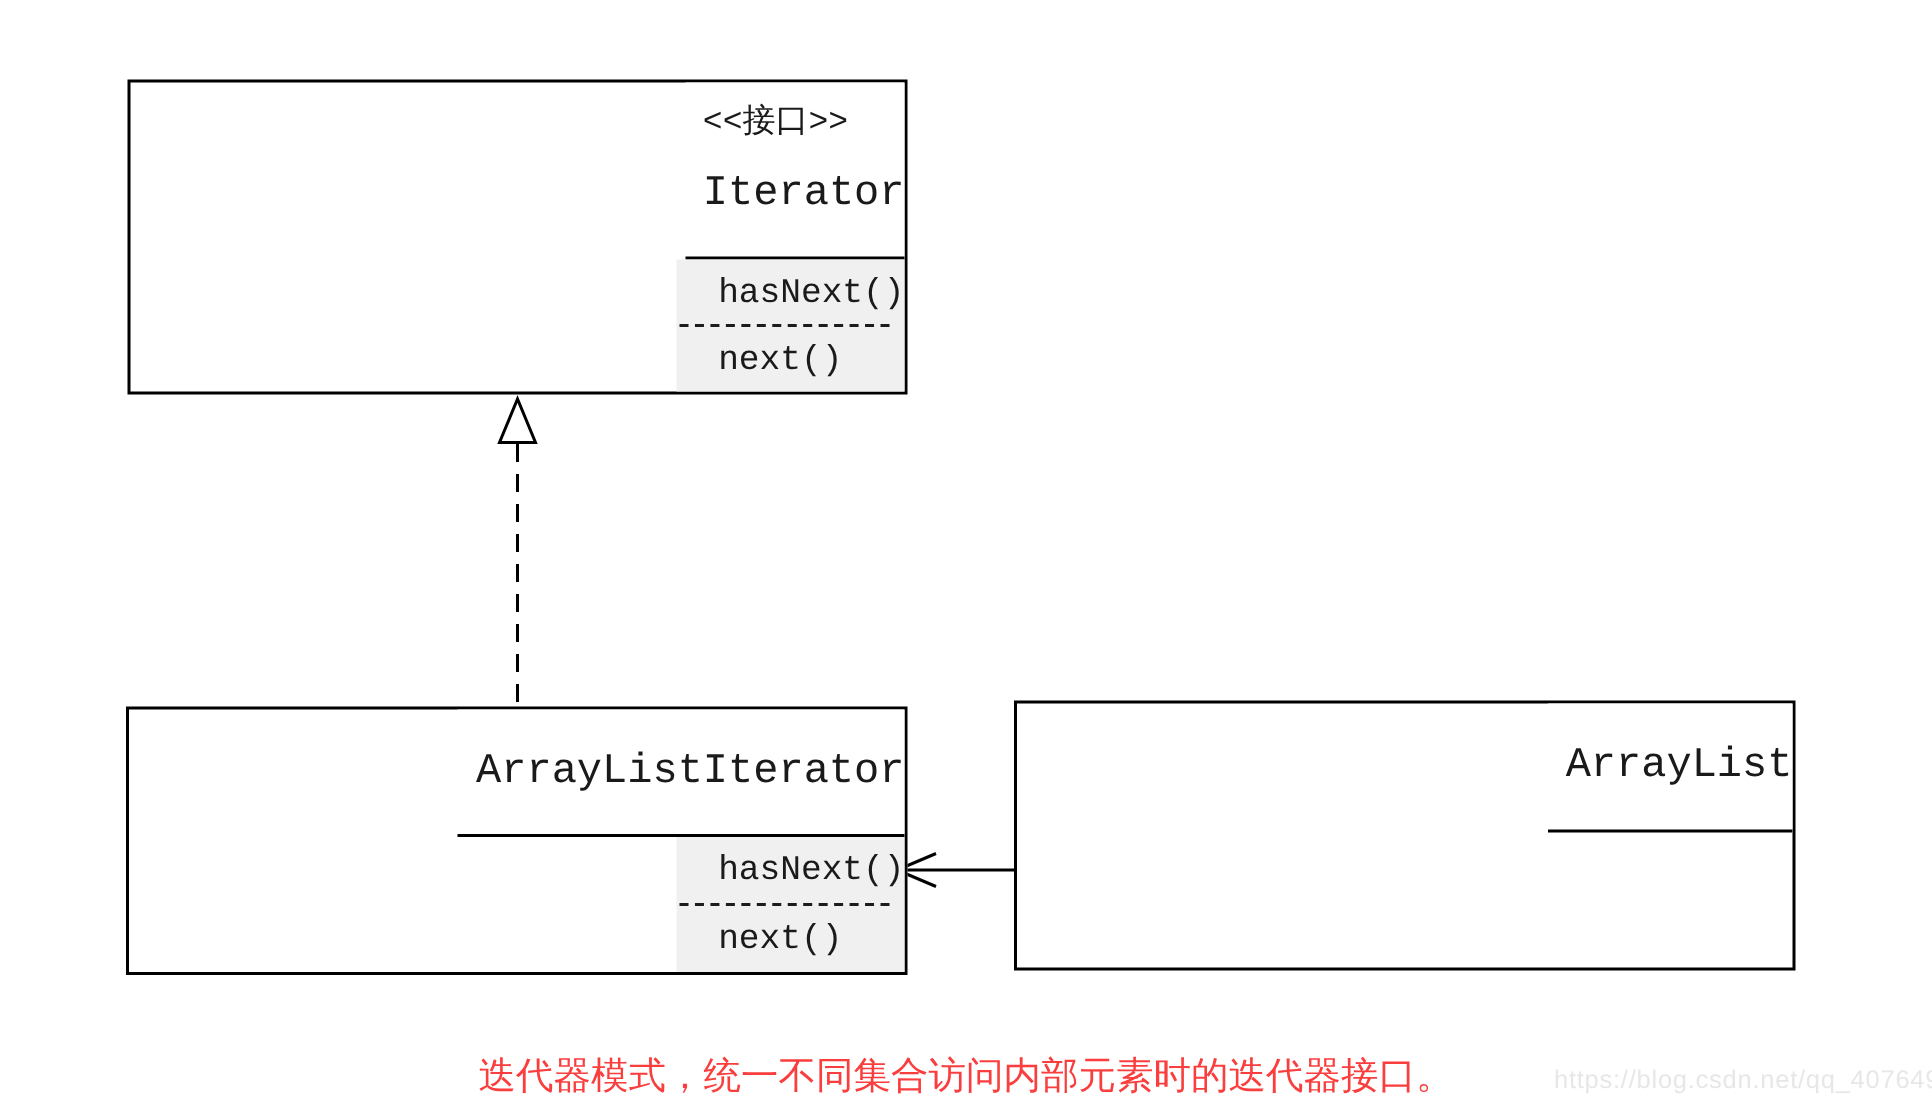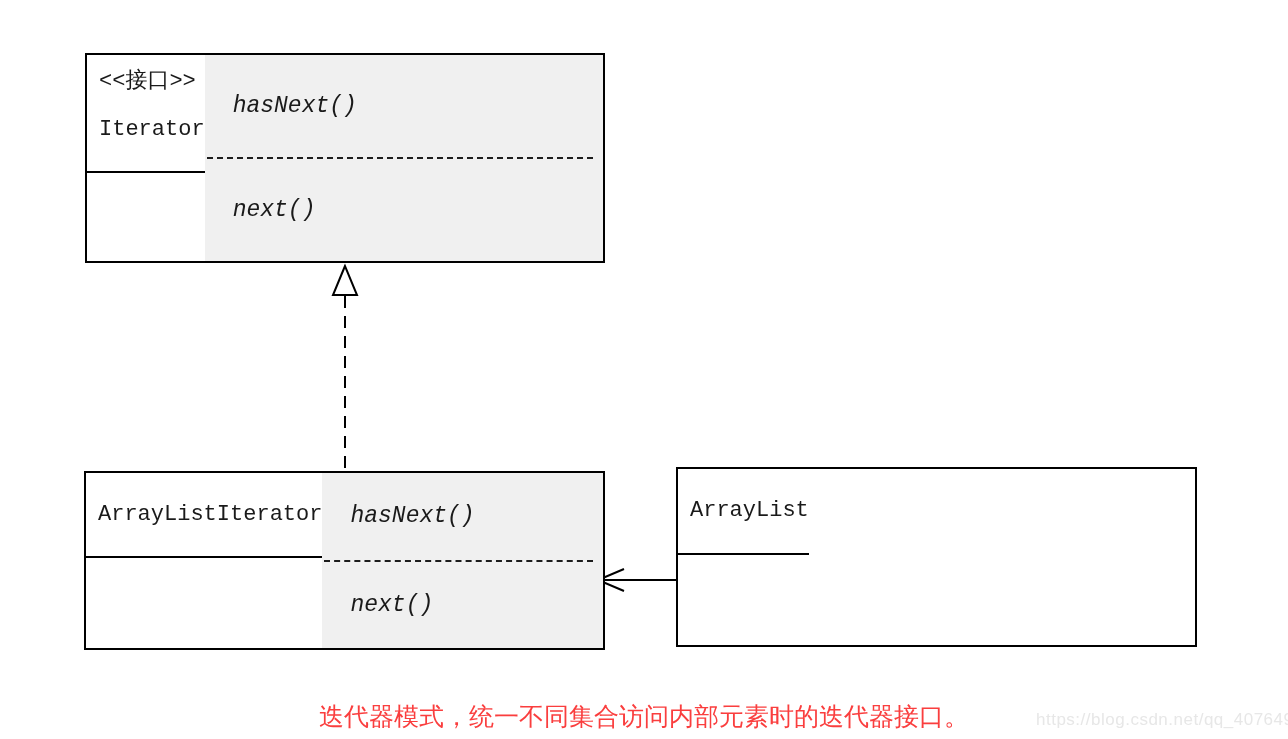--- a/index.html
+++ b/index.html
@@ -15,62 +15,62 @@
     position: absolute;
     left: 0; top: 0;
     width: 1288px; height: 739px;
   }
   .uml-class {
     position: absolute;
     box-sizing: border-box;
     border: 2px solid #000000;
     background: #ffffff;
     display: flex;
-    flex-direction: row;
+    flex-direction: column;
+    align-items: flex-end;
   }
   .cls-header {
     box-sizing: border-box;
     border-bottom: 2px solid #000000;
     padding-left: 12px;
     background: #ffffff;
   }
   .cls-header.single {
     display: flex;
     align-items: center;
   }
   .stereotype {
     padding-top: 12px;
     font-size: 22px;
     line-height: 30px;
     color: #1a1a1a;
     white-space: pre;
   }
   .cls-name {
     margin-top: 16px;
-    font-size: 22px;
+    font-size: 28px;
     line-height: 34px;
     color: #1a1a1a;
     white-space: pre;
   }
   .cls-header.single .cls-name { margin-top: 0; }
   .cls-methods {
     flex: 1;
     background: #f0f0f0;
     display: flex;
     flex-direction: column;
   }
   .method-row {
     flex: 1;
     display: flex;
     align-items: center;
     padding-left: 28px;
     font-size: 23px;
     color: #1a1a1a;
     white-space: pre;
-    font-style: italic;
   }
   .dotted-divider {
     height: 0;
     border-top: 2px dashed #1c1c1c;
     margin: 0 10px 0 2px;
   }
   .caption {
     position: absolute;
     left: 0;
     top: 704px;

